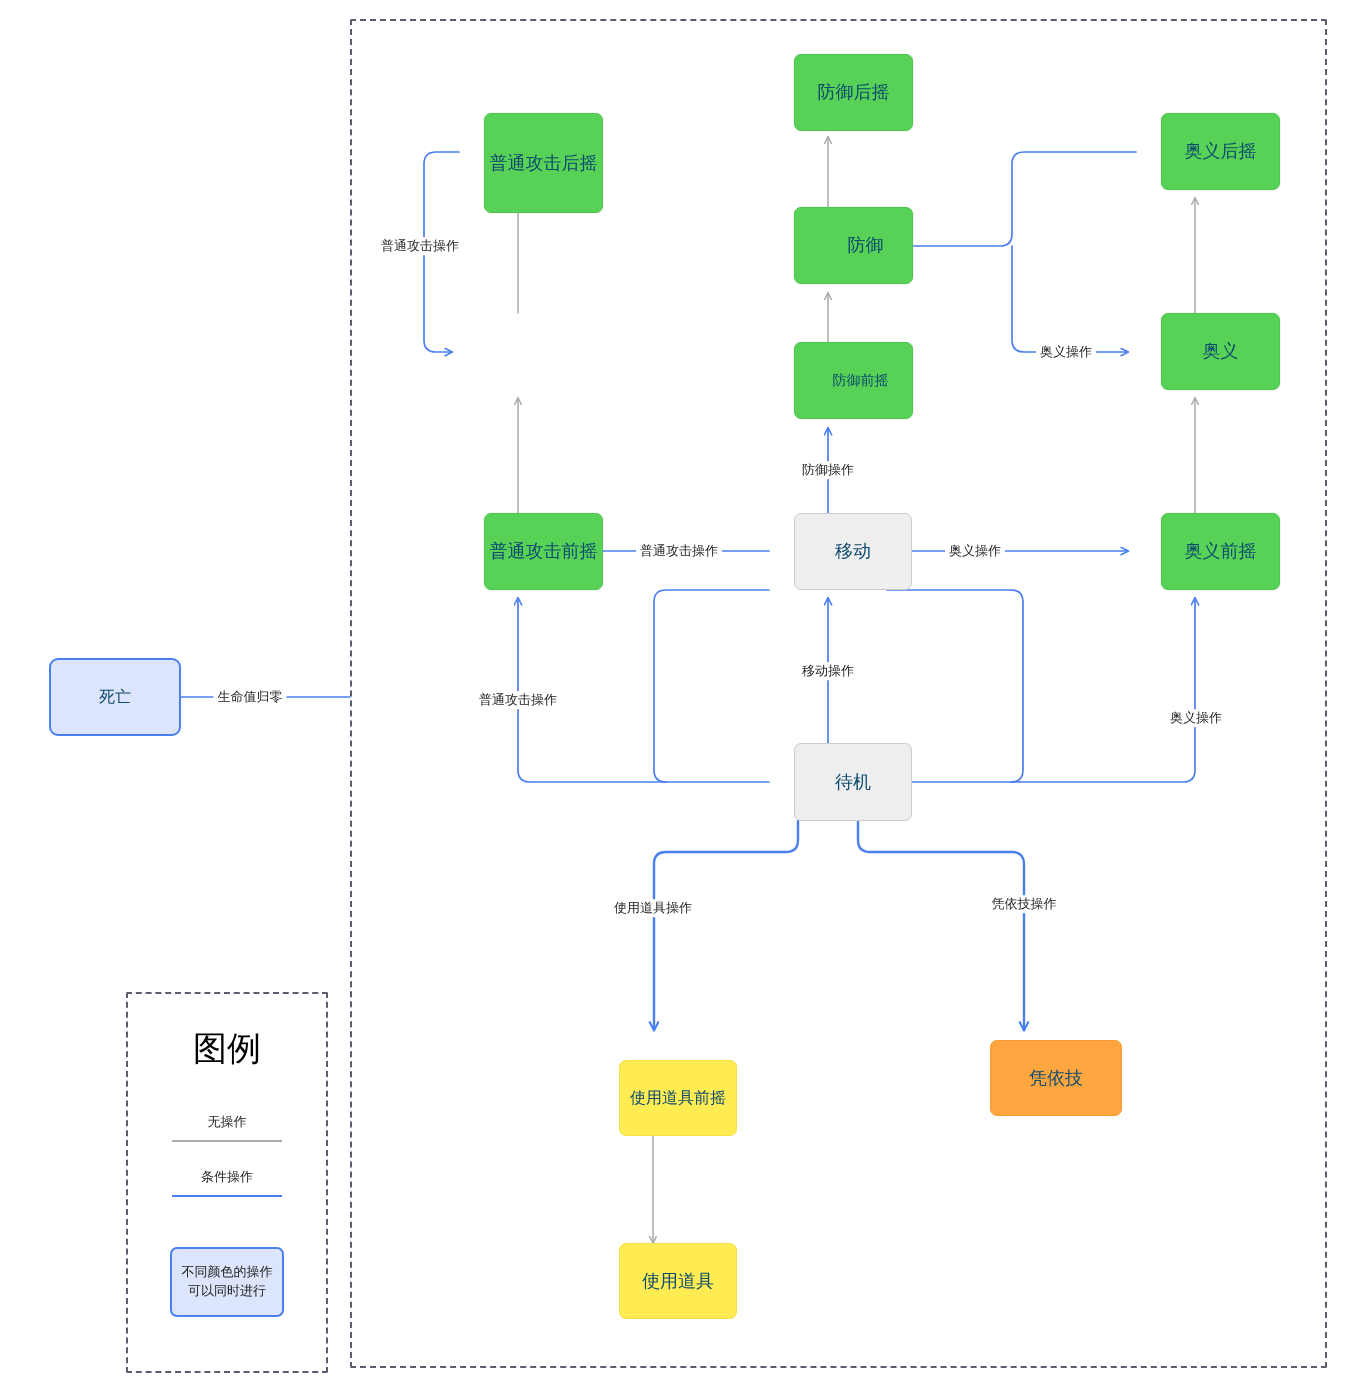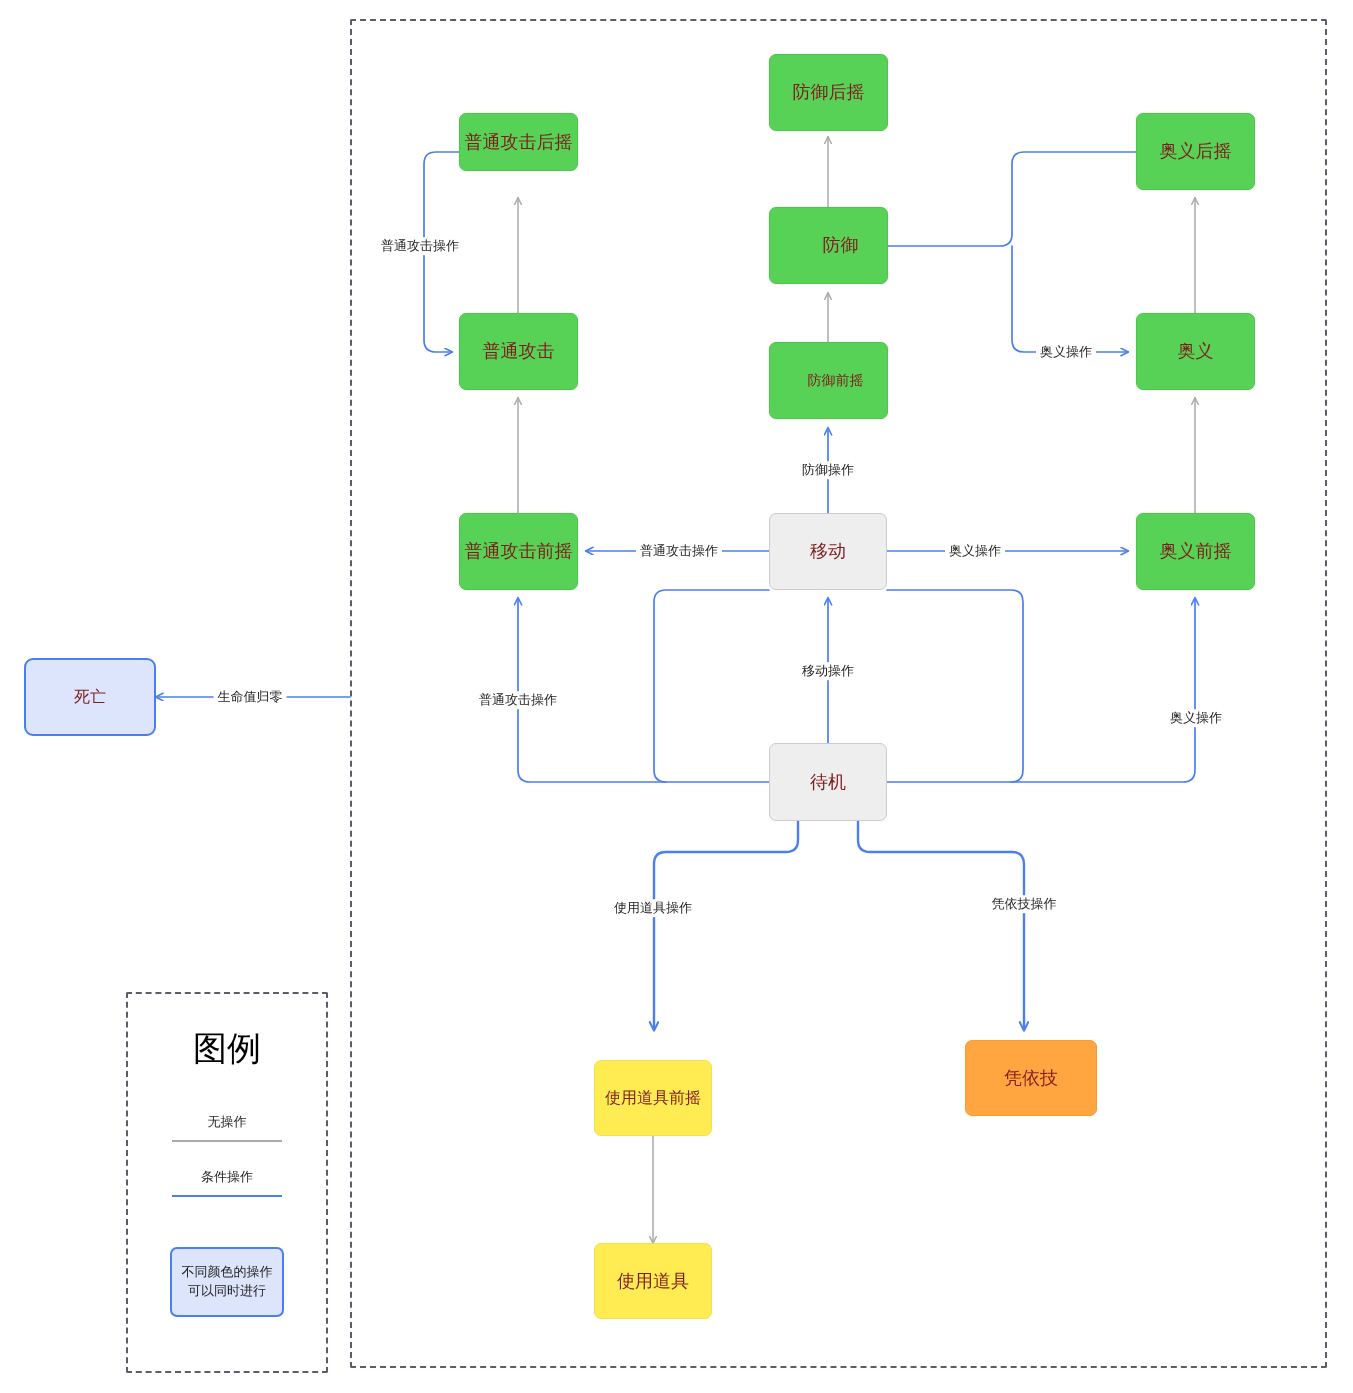--- a/index.html
+++ b/index.html
@@ -50,23 +50,24 @@
 
   
   .node {
     position: absolute;
     box-sizing: border-box;
     display: flex;
     align-items: center;
     justify-content: center;
     text-align: center;
     border-radius: 7px;
-    color: #7f1d1d;
+    color: #0c4a6e;
     line-height: 1.25;
     user-select: none;
+    margin-left: 25px;
   }
   .node.green {
     background: #57d257;
     border: 1px solid #4ec64e;
     box-shadow: 0 0 0 1px rgba(0,0,0,0.03);
   }
   .node.grey {
     background: #eeeeee;
     border: 1px solid #cccccc;
   }
@@ -210,27 +211,24 @@
       <path d="M887,590 L1011,590 Q1023,590 1023,602 L1023,770 Q1023,782 1011,782" stroke="#4a7ff0" stroke-width="1.7"></path>
 
       <path d="M798,821 L798,840 Q798,852 786,852 L666,852 Q654,852 654,864 L654,1030" stroke="#4a7ff0" stroke-width="2.4" marker-end="url(#arw-blue-thick)"></path>
 
       <path d="M858,821 L858,840 Q858,852 870,852 L1012,852 Q1024,852 1024,864 L1024,1030" stroke="#4a7ff0" stroke-width="2.4" marker-end="url(#arw-blue-thick)"></path>
 
       <path d="M350,697 L156,697" stroke="#4a7ff0" stroke-width="1.7" marker-end="url(#arw-blue)"></path>
     </g>
   </svg>
 
-  <div class="node green fs-18" style="left:459px; top:113px; width:119px; height:58px;font-family:Liberation Serif, serif;">
+  <div class="node green fs-18" style="left:459px; top:113px; width:119px; height:100px;font-family:Liberation Serif, serif;">
     <span>普通攻击后摇</span>
   </div>
 
-  <div class="node green fs-18" style="left:459px; top:313px; width:119px; height:77px;">
-    <span>普通攻击</span>
-  </div>
 
   <div class="node green fs-18" style="left:459px; top:513px; width:119px; height:77px;">
     <span>普通攻击前摇</span>
   </div>
 
   <div class="node green fs-18" style="left:769px; top:54px; width:119px; height:77px;">
     <span>防御后摇</span>
   </div>
 
   <div class="node green fs-18" style="left:769px; top:207px; width:119px; height:77px;padding-left:24px;">

